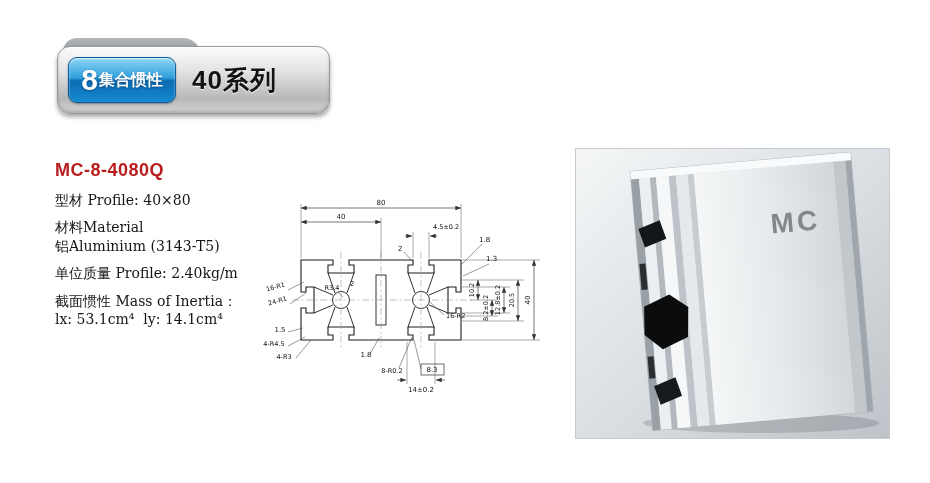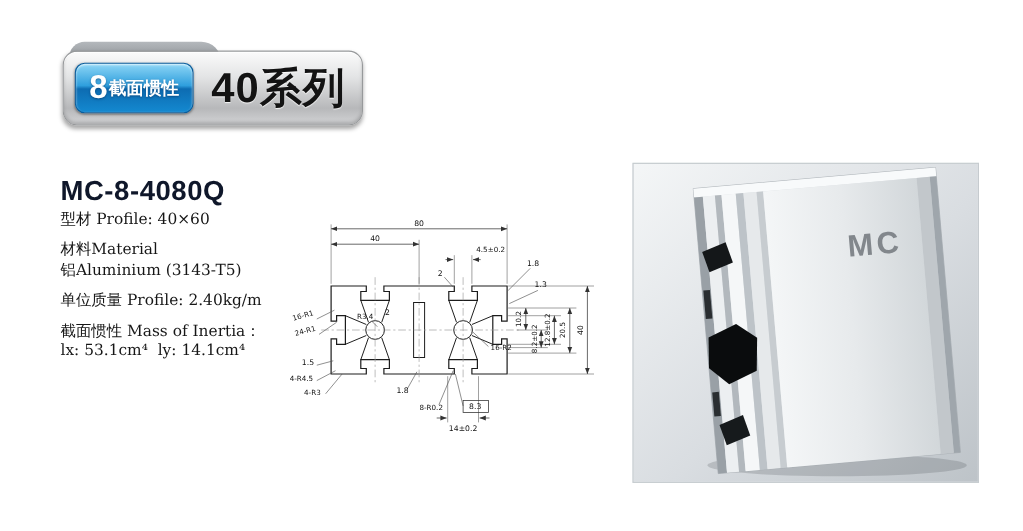--- a/index.html
+++ b/index.html
@@ -26,28 +26,28 @@
     margin-left:10px; width:106px; height:44px; border-radius:9px;
     background:linear-gradient(180deg,#8ed6f6 0%, #2f9fdd 45%, #0d6cb2 52%, #1489d0 100%);
     border:1px solid #0a5d9c;
     box-shadow:inset 0 1px 2px rgba(255,255,255,.75), 0 1px 2px rgba(0,0,0,.35);
     color:#fff; display:flex; align-items:center; justify-content:center;
     font-weight:bold; text-shadow:0 1px 2px rgba(0,20,60,.45); white-space:nowrap;
   }
   .slot-num { font-size:30px; line-height:1; }
   .slot-unit { font-size:16px; margin-left:1px; }
   .series {
-    margin-left:16px; font-size:38px; font-weight:800; color:#131313;
+    margin-left:16px; font-size:26px; font-weight:800; color:#131313;
     letter-spacing:1px; text-shadow:0 1px 1px rgba(255,255,255,.85); white-space:nowrap;
   }
 
   
   .model {
     position:absolute; left:55px; top:160px;
-    font-size:25px; font-weight:bold; color:#0f172a; letter-spacing:.5px;
+    font-size:18px; font-weight:bold; color:#b91c1c; letter-spacing:.5px;
   }
   .specs {
     position:absolute; left:55px; top:191px; width:252px;
     font-family:"DejaVu Serif","Liberation Serif",serif;
     font-size:14px; color:#161616; line-height:1.32;
   }
   .spec-group { margin-bottom:9px; }
   .spec-line { white-space:pre-wrap; }
 
   
@@ -72,31 +72,31 @@
 </head>
 <body>
 
 <div class="page">
 
   <div class="badge">
     <div class="badge-flap"></div>
     <div class="badge-plate">
       <div class="slot-tab">
         <span class="slot-num">8</span>
-        <span class="slot-unit">截面惯性</span>
+        <span class="slot-unit">集合惯性</span>
       </div>
       <div class="series">40系列</div>
     </div>
   </div>
 
   <div class="model">MC-8-4080Q</div>
 
   <div class="specs">
     <div class="spec-group">
-      <div class="spec-line">型材 Profile: 40×60</div>
+      <div class="spec-line">型材 Profile: 40×80</div>
     </div>
     <div class="spec-group">
       <div class="spec-line">材料Material</div>
       <div class="spec-line">铝Aluminium (3143-T5)</div>
     </div>
     <div class="spec-group">
       <div class="spec-line">单位质量 Profile: 2.40kg/m</div>
     </div>
     <div class="spec-group">
       <div class="spec-line">截面惯性 Mass of Inertia：</div>

